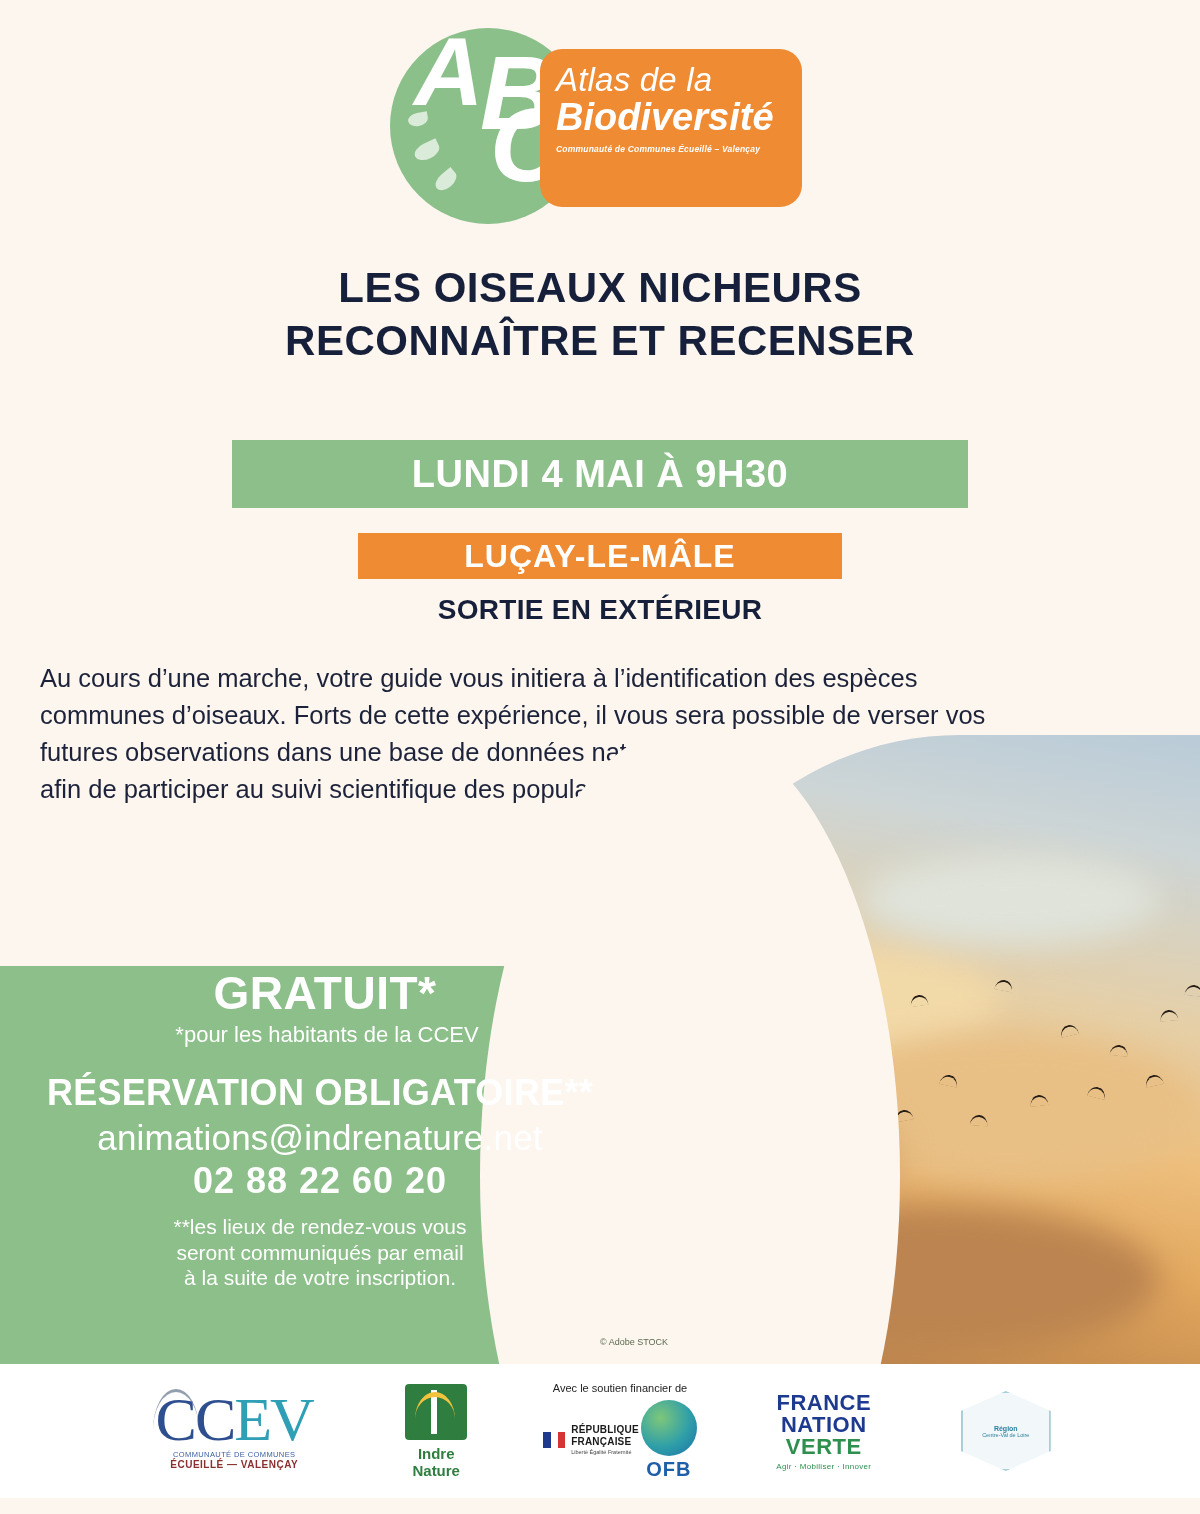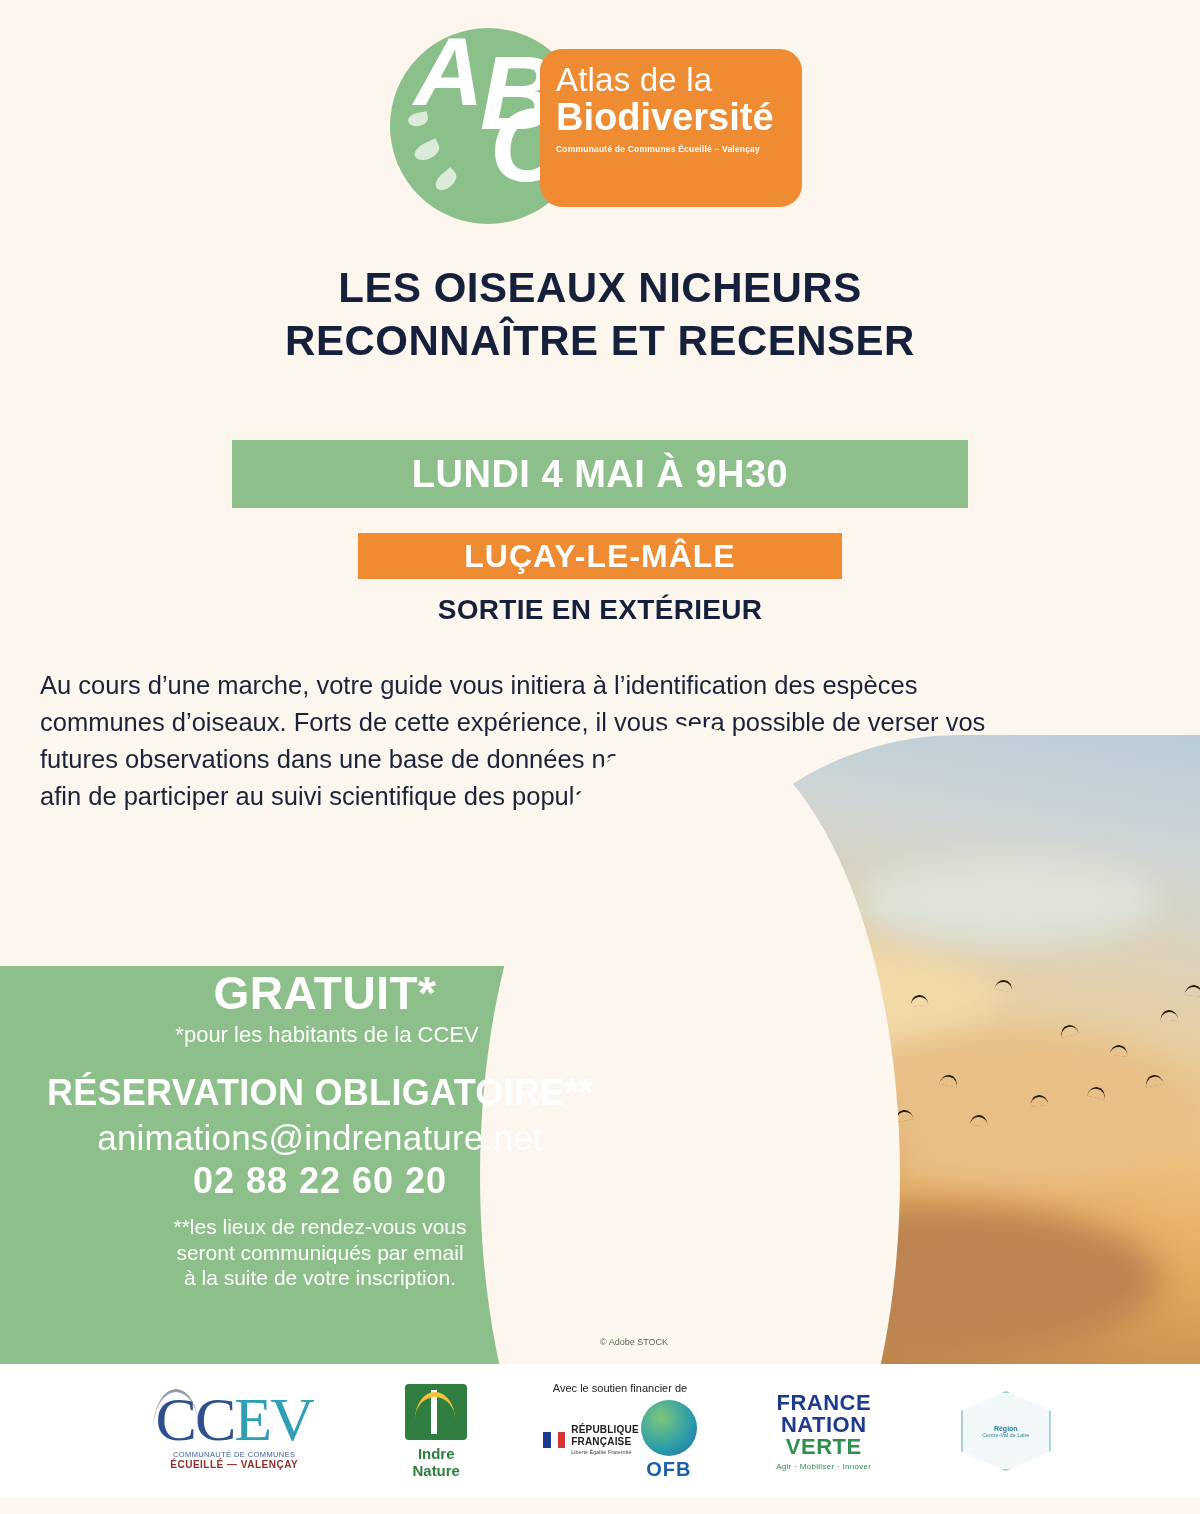--- a/index.html
+++ b/index.html
@@ -80,20 +80,21 @@
     background: #ef8b33;
     border-radius: 22px;
   }
   .logo-orange-text {
     position: absolute;
     left: 166px;
     top: 40px;
     width: 250px;
     color: #ffffff;
     font-family: "Liberation Sans", sans-serif;
+    font-style: italic;
   }
   .logo-l1 {
     font-size: 33px;
     font-weight: 500;
     letter-spacing: .2px;
     line-height: 1.05;
   }
   .logo-l2 {
     font-size: 38px;
     font-weight: 600;
@@ -171,21 +172,20 @@
   
   .desc {
     position: absolute;
     top: 660px;
     left: 40px;
     width: 1110px;
     font-size: 25.5px;
     line-height: 1.45;
     color: #1b2239;
     font-family: "Liberation Sans", sans-serif;
-    margin-top: 7px;
   }
   .desc p { margin: 0; }
 
   
   .photo {
     position: absolute;
     right: 0;
     top: 735px;
     width: 560px;
     height: 645px;

